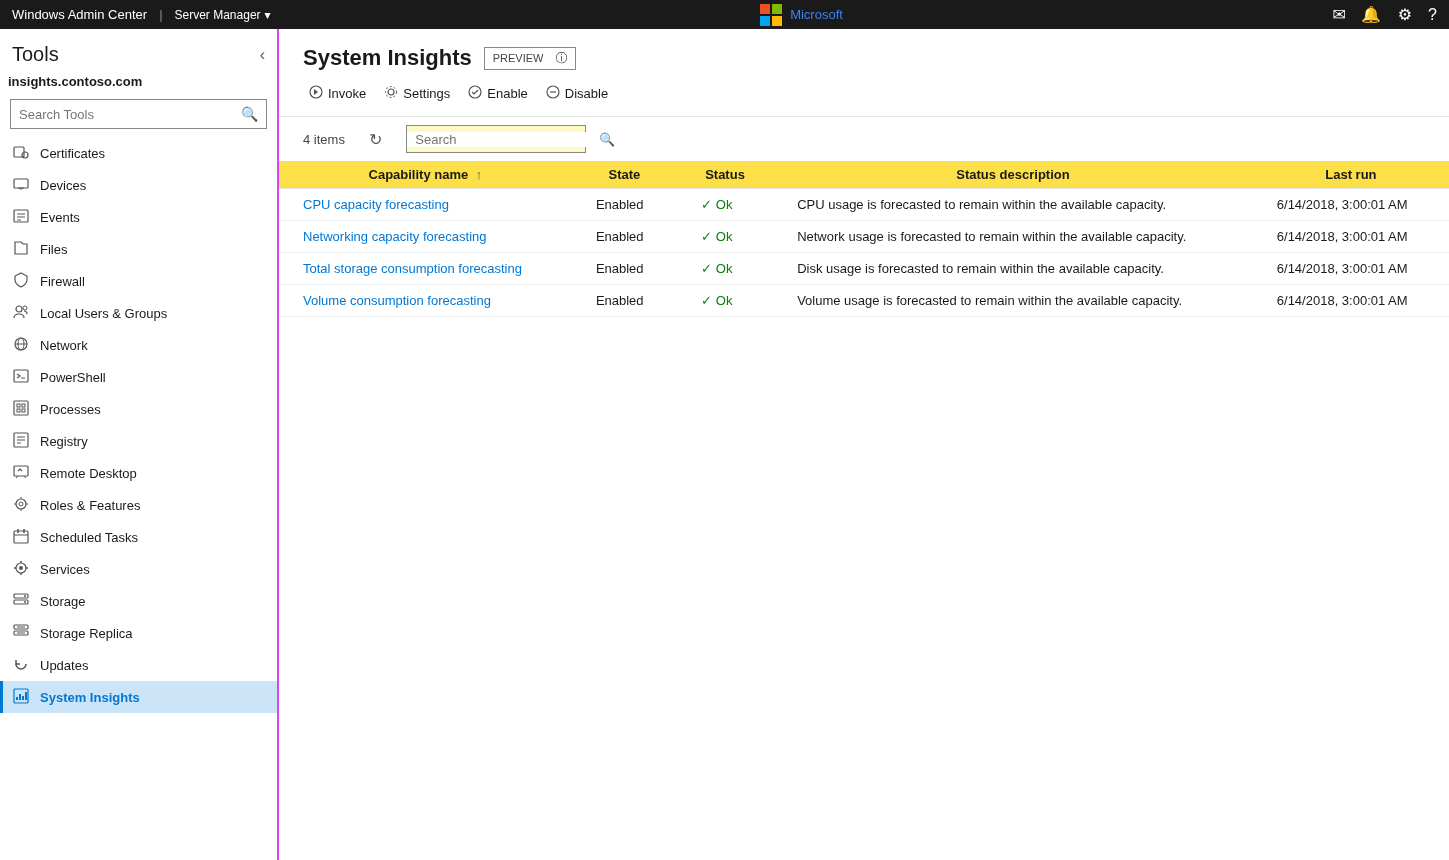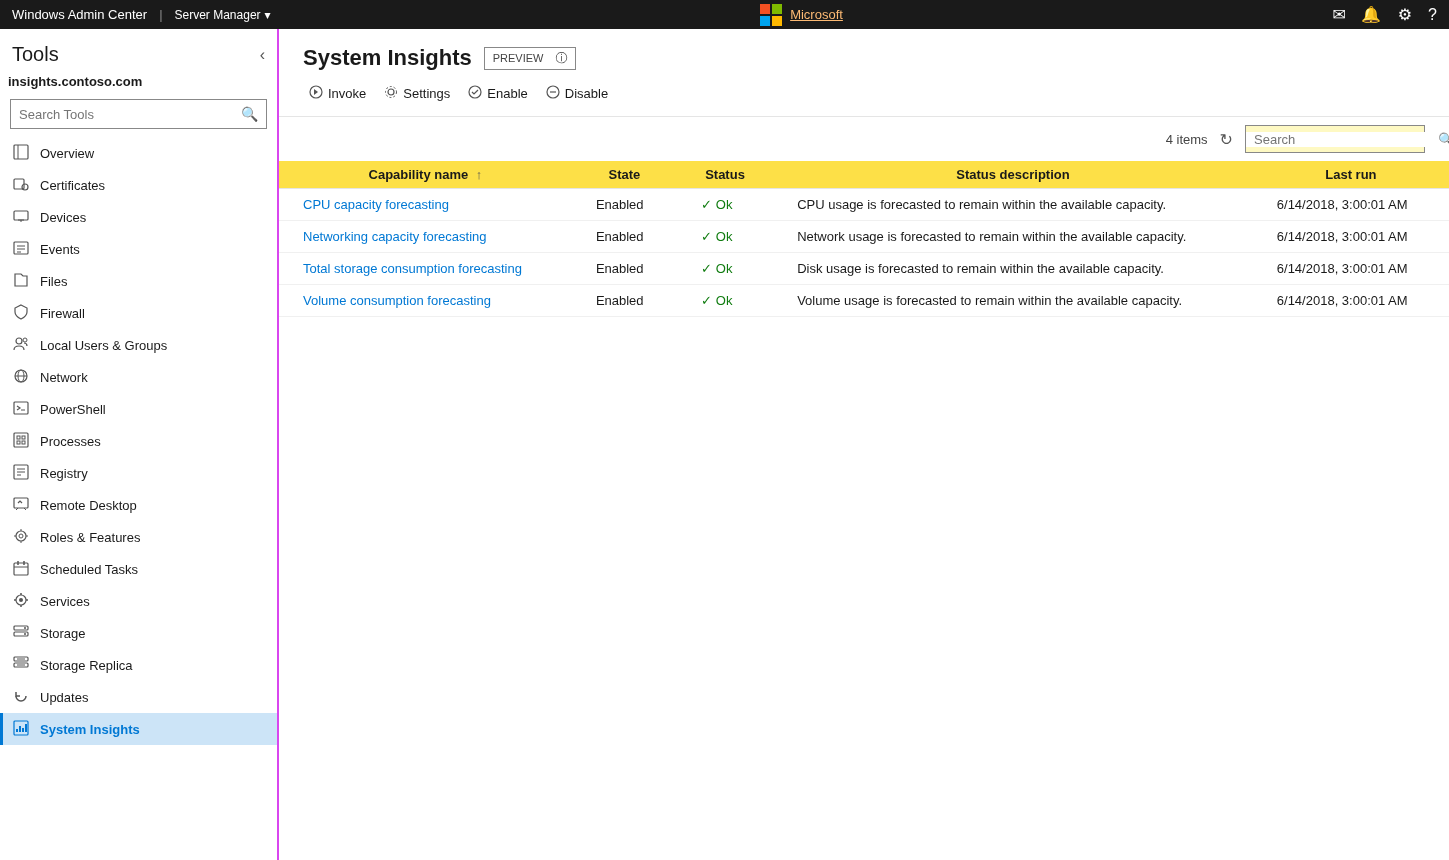--- a/index.html
+++ b/index.html
@@ -13,21 +13,21 @@
       align-items: center;
       padding: 0 12px;
       flex-shrink: 0;
     }
     .topbar-left { display: flex; align-items: center; gap: 8px; }
     .topbar-app-name { color: #fff; font-size: 13px; font-weight: 400; }
     .topbar-divider { color: #888; margin: 0 4px; }
     .topbar-server { color: #fff; font-size: 12px; display: flex; align-items: center; gap: 4px; cursor: pointer; }
     .topbar-center { flex: 1; display: flex; justify-content: center; align-items: center; }
     .ms-logo { display: flex; gap: 2px; align-items: center; }
-    .ms-logo-text { color: #fdba74; font-size: 13px; margin-left: 6px; text-decoration: underline; }
+    .ms-logo-text { color: #3b82f6; font-size: 13px; margin-left: 6px; }
     .topbar-right { display: flex; align-items: center; gap: 16px; color: #fff; }
     .topbar-icon { font-size: 16px; cursor: pointer; }
 
     
     .main-layout { display: flex; flex: 1; overflow: hidden; }
 
     
     .sidebar {
       width: 279px;
       background: #fff;
@@ -132,22 +132,22 @@
       color: #1a1a1a;
     }
     .toolbar-btn-icon { font-size: 14px; color: #555; }
 
     
     .table-area { flex: 1; overflow: auto; }
     .table-toolbar {
       padding: 8px 24px;
       display: flex;
       align-items: center;
-      justify-content: flex-end;
-      gap: 12px;
+      justify-content: flex-start;
+      gap: 24px;
     }
     .item-count { font-size: 13px; color: #444; }
     .refresh-btn { background: none; border: none; cursor: pointer; font-size: 16px; color: #555; }
     .table-search {
       display: flex;
       align-items: center;
       border: 1px solid #888;
       background: #fef9c3;
       height: 28px;
       width: 180px;
@@ -235,29 +235,20 @@
 
     <div class="sidebar-server-name">insights.contoso.com</div>
 
     <div class="search-box">
       <input type="text" placeholder="Search Tools" style="">
       <button class="search-box-btn">🔍</button>
     </div>
 
     <nav class="sidebar-nav">
 
-      <div class="nav-item">
-        <span class="nav-icon">
-          <svg width="16" height="16" viewBox="0 0 16 16" fill="none">
-              <rect x="1" y="1" width="14" height="14" rx="1" stroke="#555" stroke-width="1.2" fill="none"></rect>
-              <line x1="5" y1="1" x2="5" y2="15" stroke="#555" stroke-width="1"></line>
-            </svg>
-        </span>
-        <span>Overview</span>
-      </div>
 
       <div class="nav-item">
         <span class="nav-icon">
           <svg width="16" height="16" viewBox="0 0 16 16" fill="none">
               <rect x="1" y="3" width="10" height="10" rx="1" stroke="#555" stroke-width="1.2" fill="none"></rect>
               <circle cx="12" cy="11" r="3" stroke="#555" stroke-width="1.2" fill="none"></circle>
             </svg>
         </span>
         <span>Certificates</span>
       </div>

